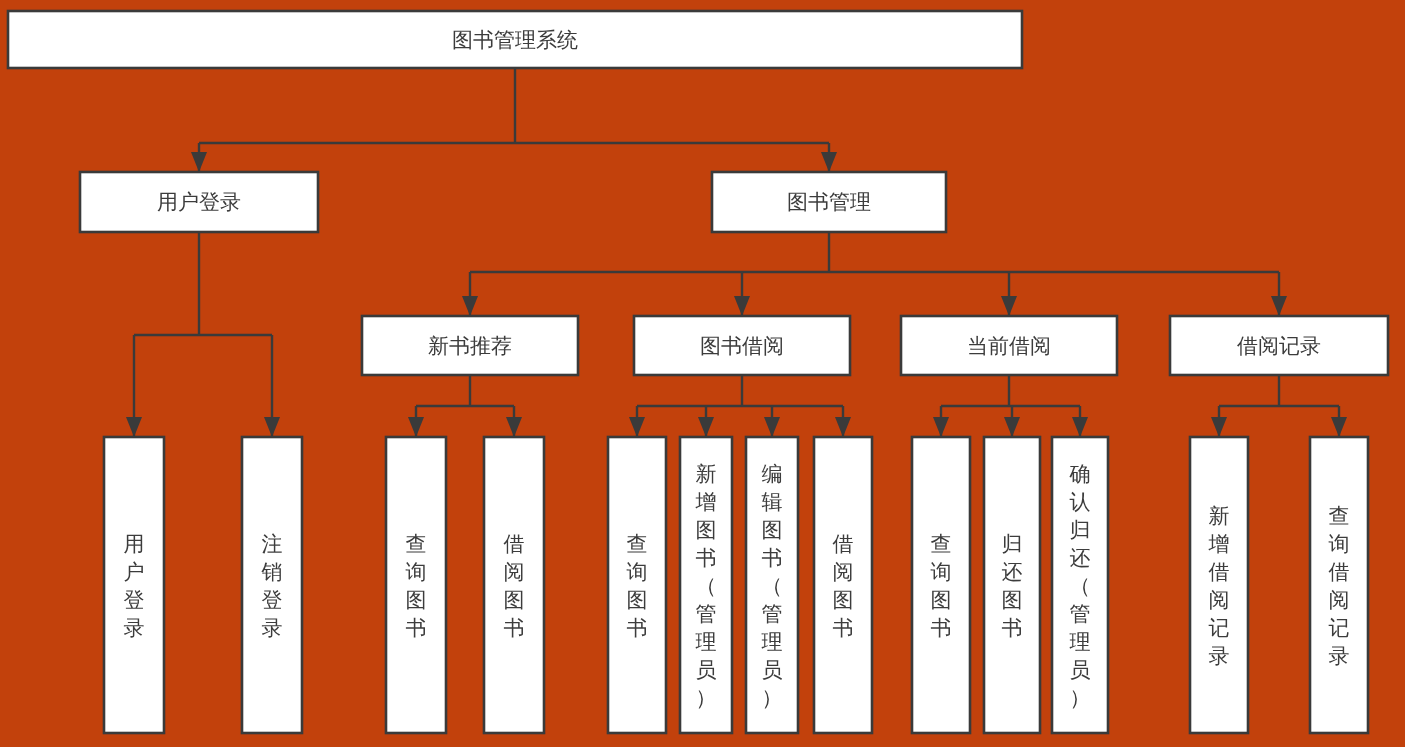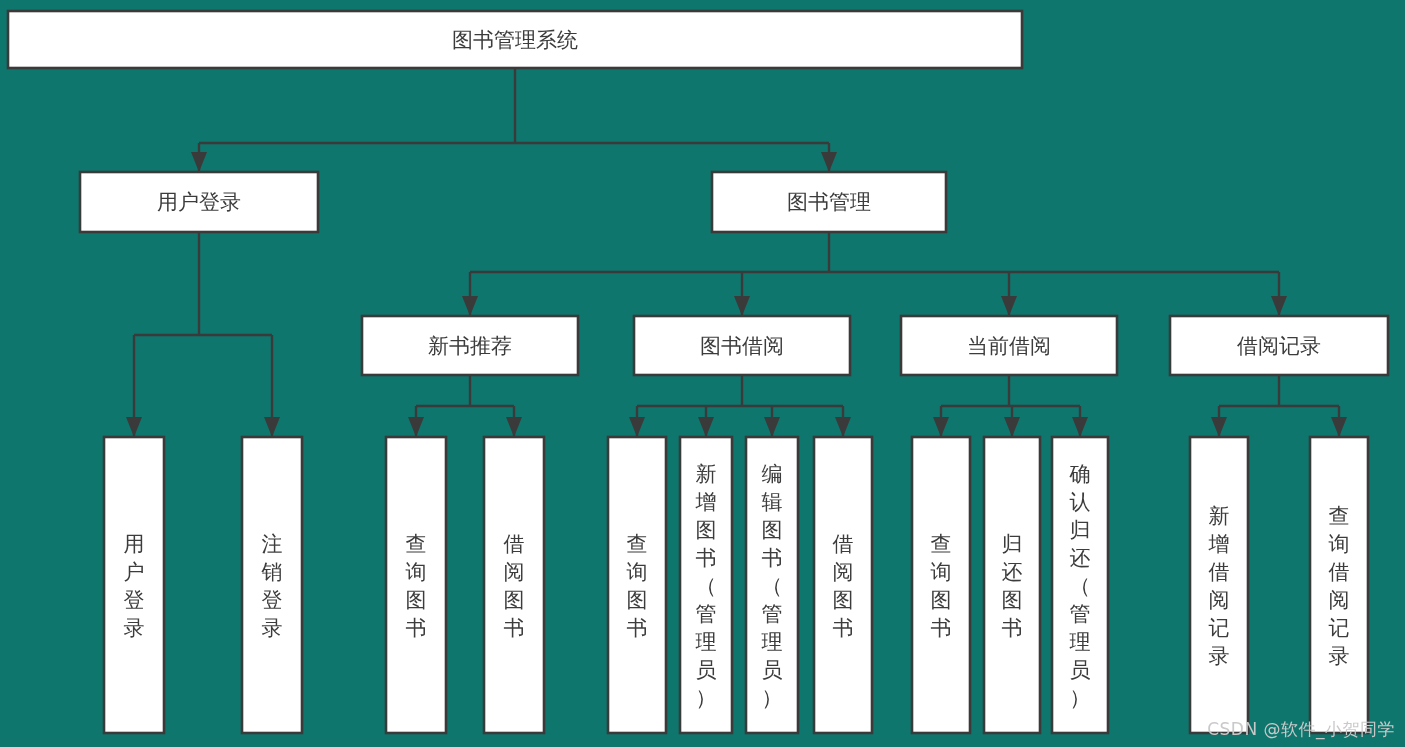--- a/index.html
+++ b/index.html
@@ -12,21 +12,21 @@
     width: 1405px;
     height: 747px;
     font-family: "DejaVu Sans", "Liberation Sans", sans-serif;
     overflow: hidden;
     position: relative;
   }
   #diagram-root {
     position: relative;
     width: 1405px;
     height: 747px;
-    background: #0f766e;
+    background: #c2410c;
   }
   svg#tree-svg {
     position: absolute;
     left: 0;
     top: 0;
     width: 1405px;
     height: 747px;
     display: block;
   }
   .node-rect {
@@ -207,15 +207,14 @@
           <rect x="1190" y="437" width="58" height="296" class="node-rect"></rect>
           <text x="1219" y="522.84" class="node-label-vert"><tspan x="1219" dy="0">新</tspan><tspan x="1219" dy="28">增</tspan><tspan x="1219" dy="28">借</tspan><tspan x="1219" dy="28">阅</tspan><tspan x="1219" dy="28">记</tspan><tspan x="1219" dy="28">录</tspan></text>
         </g>
         <g>
           <rect x="1310" y="437" width="58" height="296" class="node-rect"></rect>
           <text x="1339" y="522.84" class="node-label-vert"><tspan x="1339" dy="0">查</tspan><tspan x="1339" dy="28">询</tspan><tspan x="1339" dy="28">借</tspan><tspan x="1339" dy="28">阅</tspan><tspan x="1339" dy="28">记</tspan><tspan x="1339" dy="28">录</tspan></text>
         </g>
       </g>
   </svg>
 
-  <div class="watermark-text">CSDN @软件_小贺同学</div>
 
 </div>
 
 </body></html>

